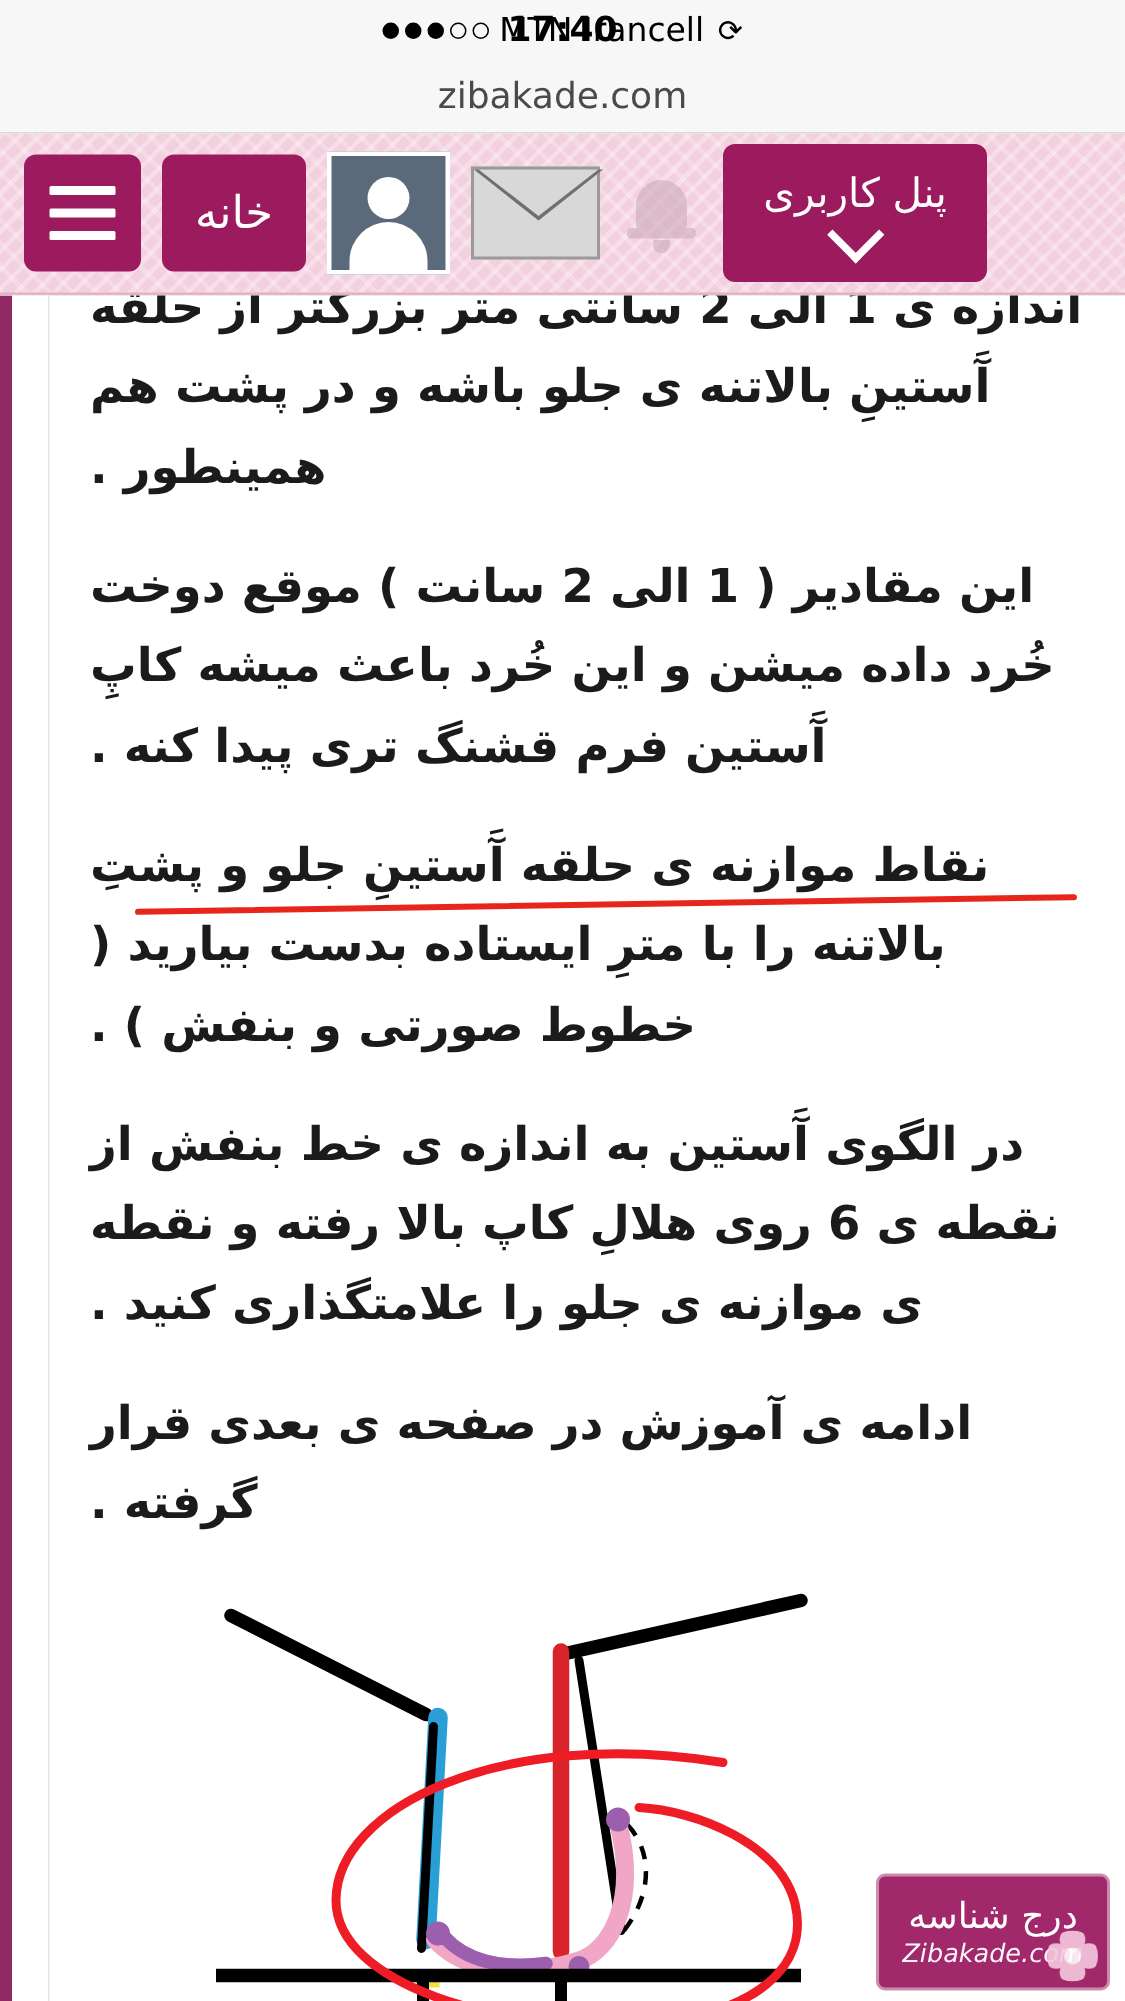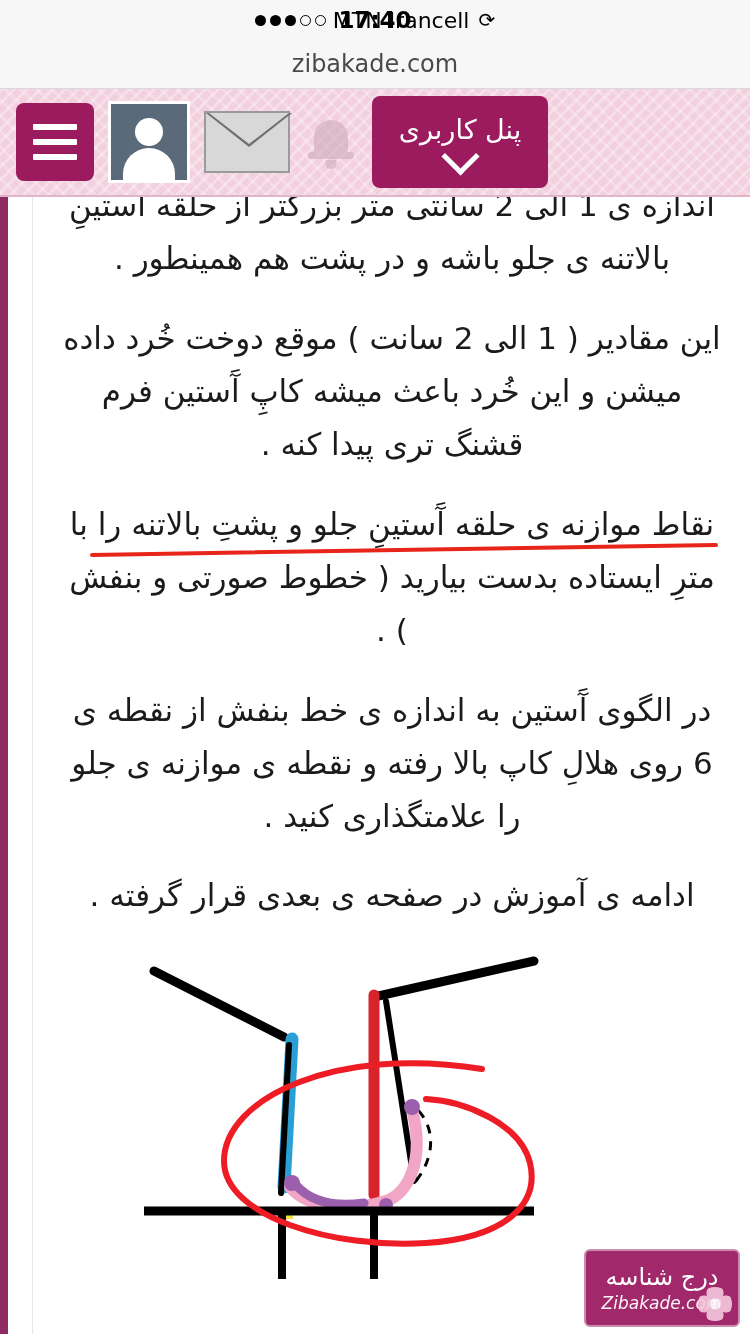--- a/index.html
+++ b/index.html
@@ -323,21 +323,22 @@
     width: 24px;
     background: #fff;
     border-right: 1px solid #e6e6e6;
   }
   .article {
     position: absolute;
     inset: 0 0 0 34px;
     padding: 0 26px;
     box-sizing: border-box;
     direction: rtl;
-    text-align: center;
+    text-align: left;
+    font-weight: bold;
   }
   .article p {
     margin: 0 0 26px 0;
     font-size: 31px;
     line-height: 1.72;
     color: #1b1b1b;
     font-family: "DejaVu Sans", "Liberation Sans", sans-serif;
   }
   .p-clipped {
     margin-top: -18px !important;
@@ -433,20 +434,23 @@
 </div>
 
 <div class="site-header">
 
   <div class="hamburger-btn">
     <span></span>
     <span></span>
     <span></span>
   </div>
 
+  <div class="home-btn">
+    <span>خانه</span>
+  </div>
 
   <div class="avatar-btn">
     <span class="avatar-head"></span>
   </div>
 
   <div class="mail-btn">
     <span></span>
   </div>
 
   <div class="bell-btn">

